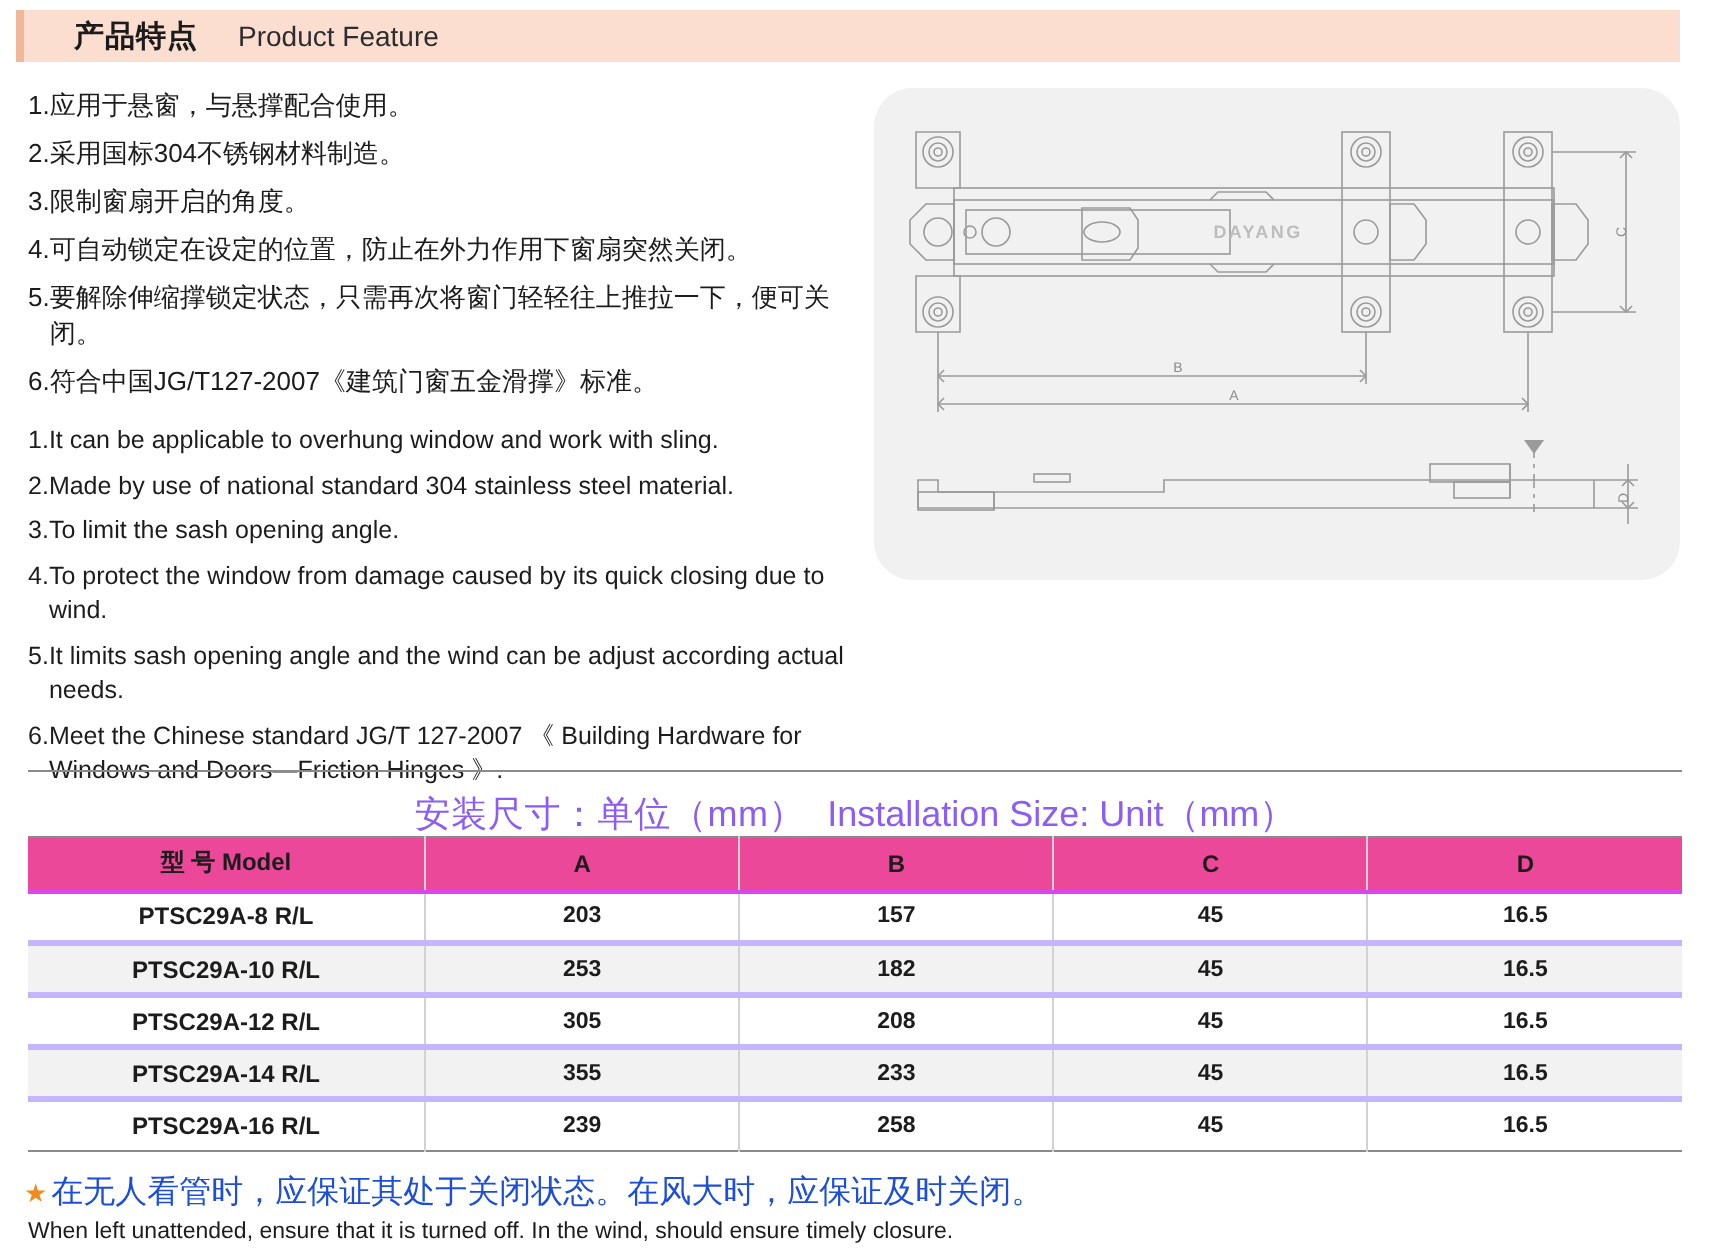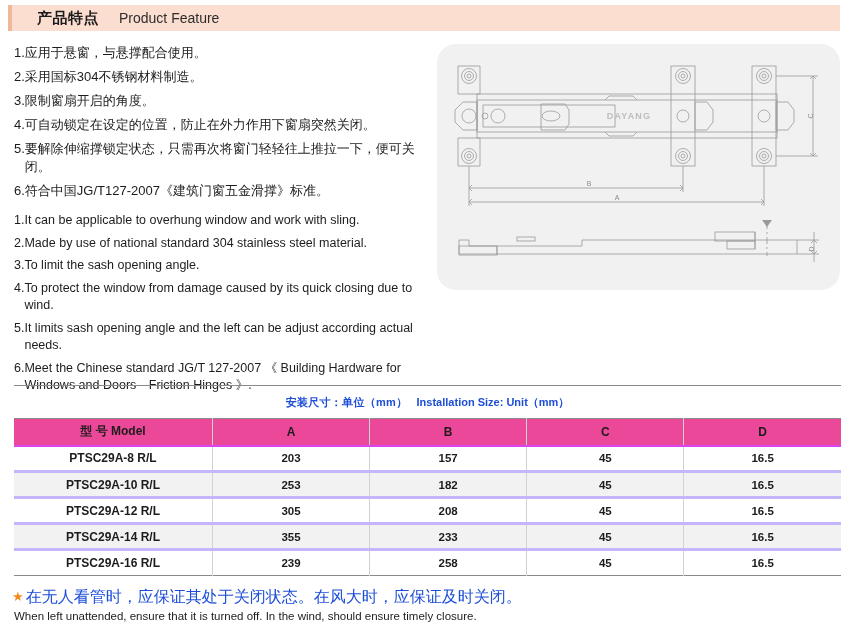--- a/index.html
+++ b/index.html
@@ -99,23 +99,23 @@
     background: #8a8a8a;
   }
 
   
   .table-title {
     position: absolute;
     left: 0;
     top: 395px;
     width: 855px;
     text-align: center;
-    font-size: 11px;
-    font-weight: bold;
-    color: #1d4ed8;
+    font-size: 18px;
+    font-weight: normal;
+    color: #8b5cf6;
   }
   .table-title .tt-cn { letter-spacing: .3px; }
   .table-title .tt-en { margin-left: 6px; }
 
   
   .spec-table {
     position: absolute;
     left: 14px;
     top: 418px;
     width: 827px;
@@ -234,21 +234,21 @@
       <li class="feat-item">
         <span class="feat-num">3.</span>
         <span class="feat-text">To limit the sash opening angle.</span>
       </li>
       <li class="feat-item">
         <span class="feat-num">4.</span>
         <span class="feat-text">To protect the window from damage caused by its quick closing due to wind.</span>
       </li>
       <li class="feat-item">
         <span class="feat-num">5.</span>
-        <span class="feat-text">It limits sash opening angle and the left can be adjust according actual needs.</span>
+        <span class="feat-text">It limits sash opening angle and the wind can be adjust according actual needs.</span>
       </li>
       <li class="feat-item">
         <span class="feat-num">6.</span>
         <span class="feat-text">Meet the Chinese standard JG/T 127-2007 《 Building Hardware for Windows and Doors—Friction Hinges 》.</span>
       </li>
     </ul>
 
   </div>
 
   <div class="drawing-panel">

